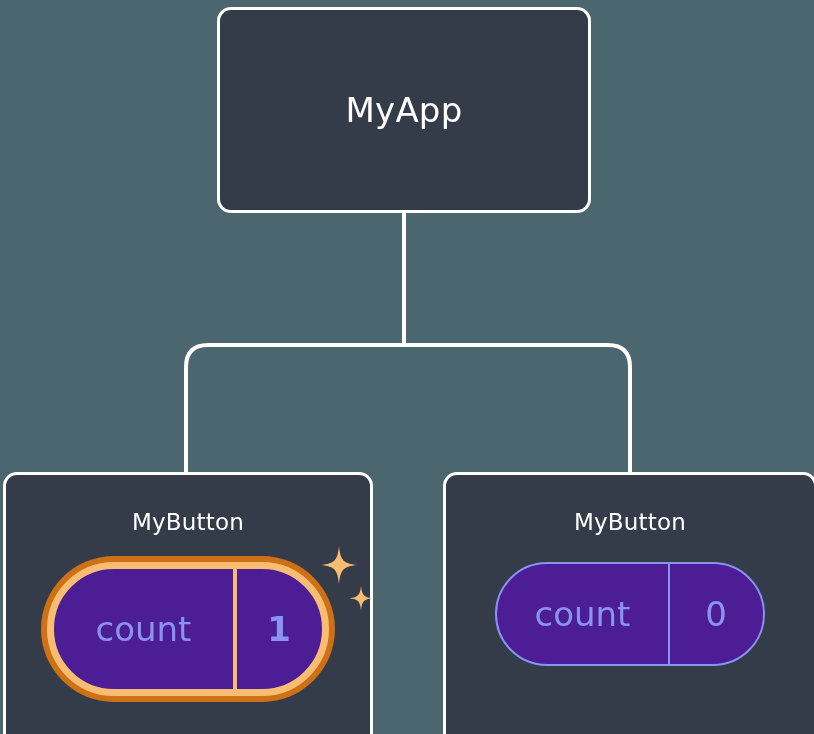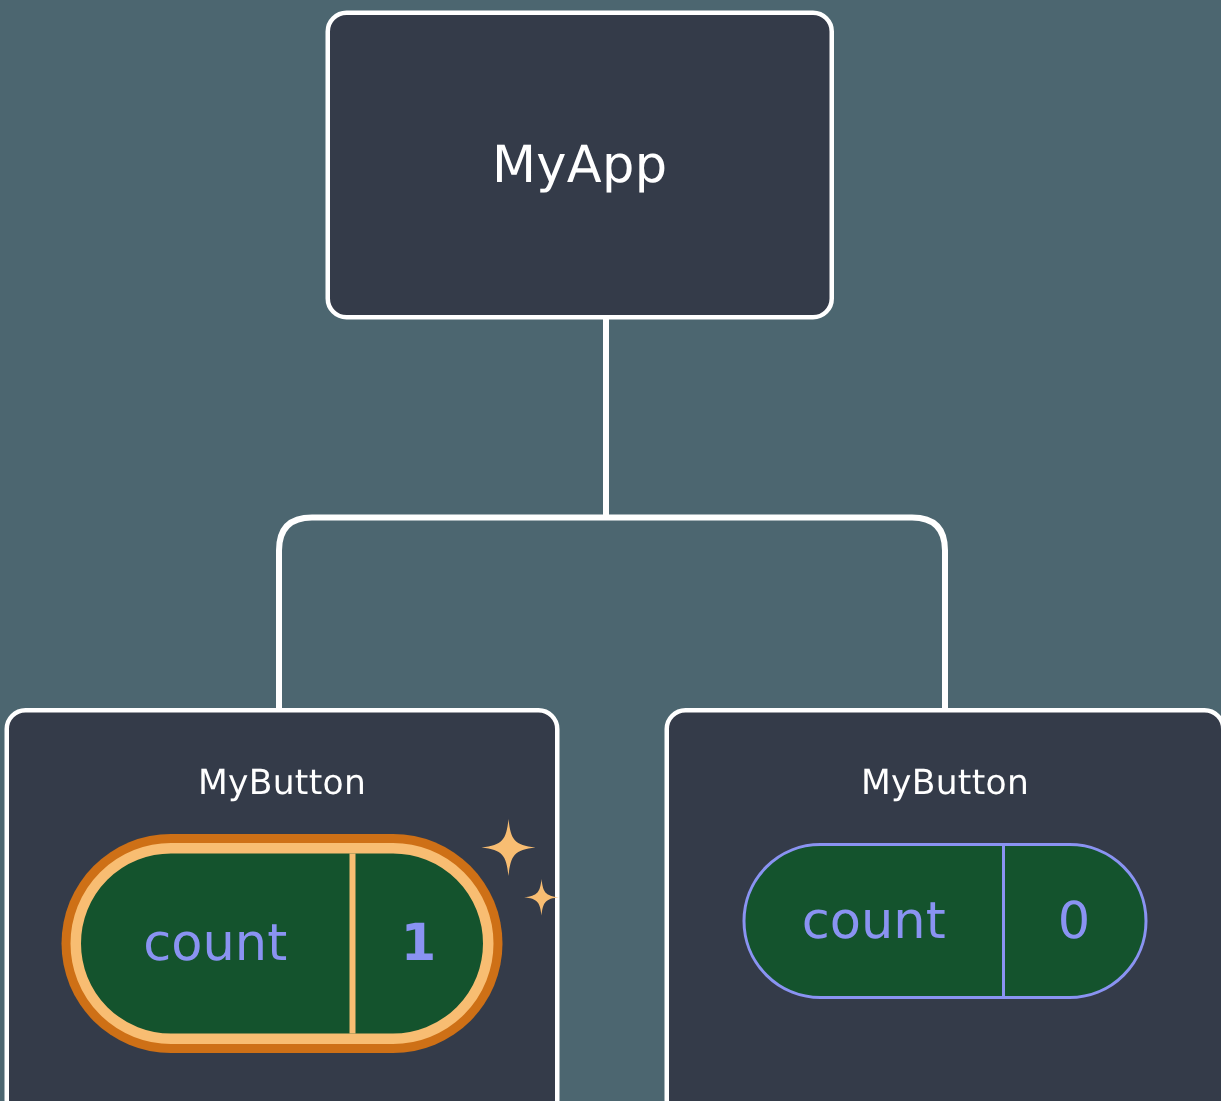--- a/index.html
+++ b/index.html
@@ -35,21 +35,21 @@
     background: #343b49;
     border: 3px solid #ffffff;
     border-radius: 14px;
     display: flex;
     flex-direction: column;
     align-items: center;
   }
   .node-root {
     left: 217px;
     top: 7px;
-    width: 339px;
+    width: 374px;
     height: 206px;
     justify-content: center;
   }
   .node-child-left {
     left: 3px;
     top: 472px;
     width: 370px;
     height: 275px;
     padding-top: 36px;
   }
@@ -74,21 +74,21 @@
   
   .pill-wrap {
     position: relative;
     margin-top: 28px;
   }
   .pill {
     position: relative;
     box-sizing: border-box;
     display: flex;
     align-items: stretch;
-    background: #14532d;
+    background: #4c1d95;
   }
   
   .pill-plain {
     width: 270px;
     height: 104px;
     border: 2px solid #8a93f2;
     border-radius: 52px;
   }
   .pill-plain .pill-key,
   .pill-plain .pill-val {

